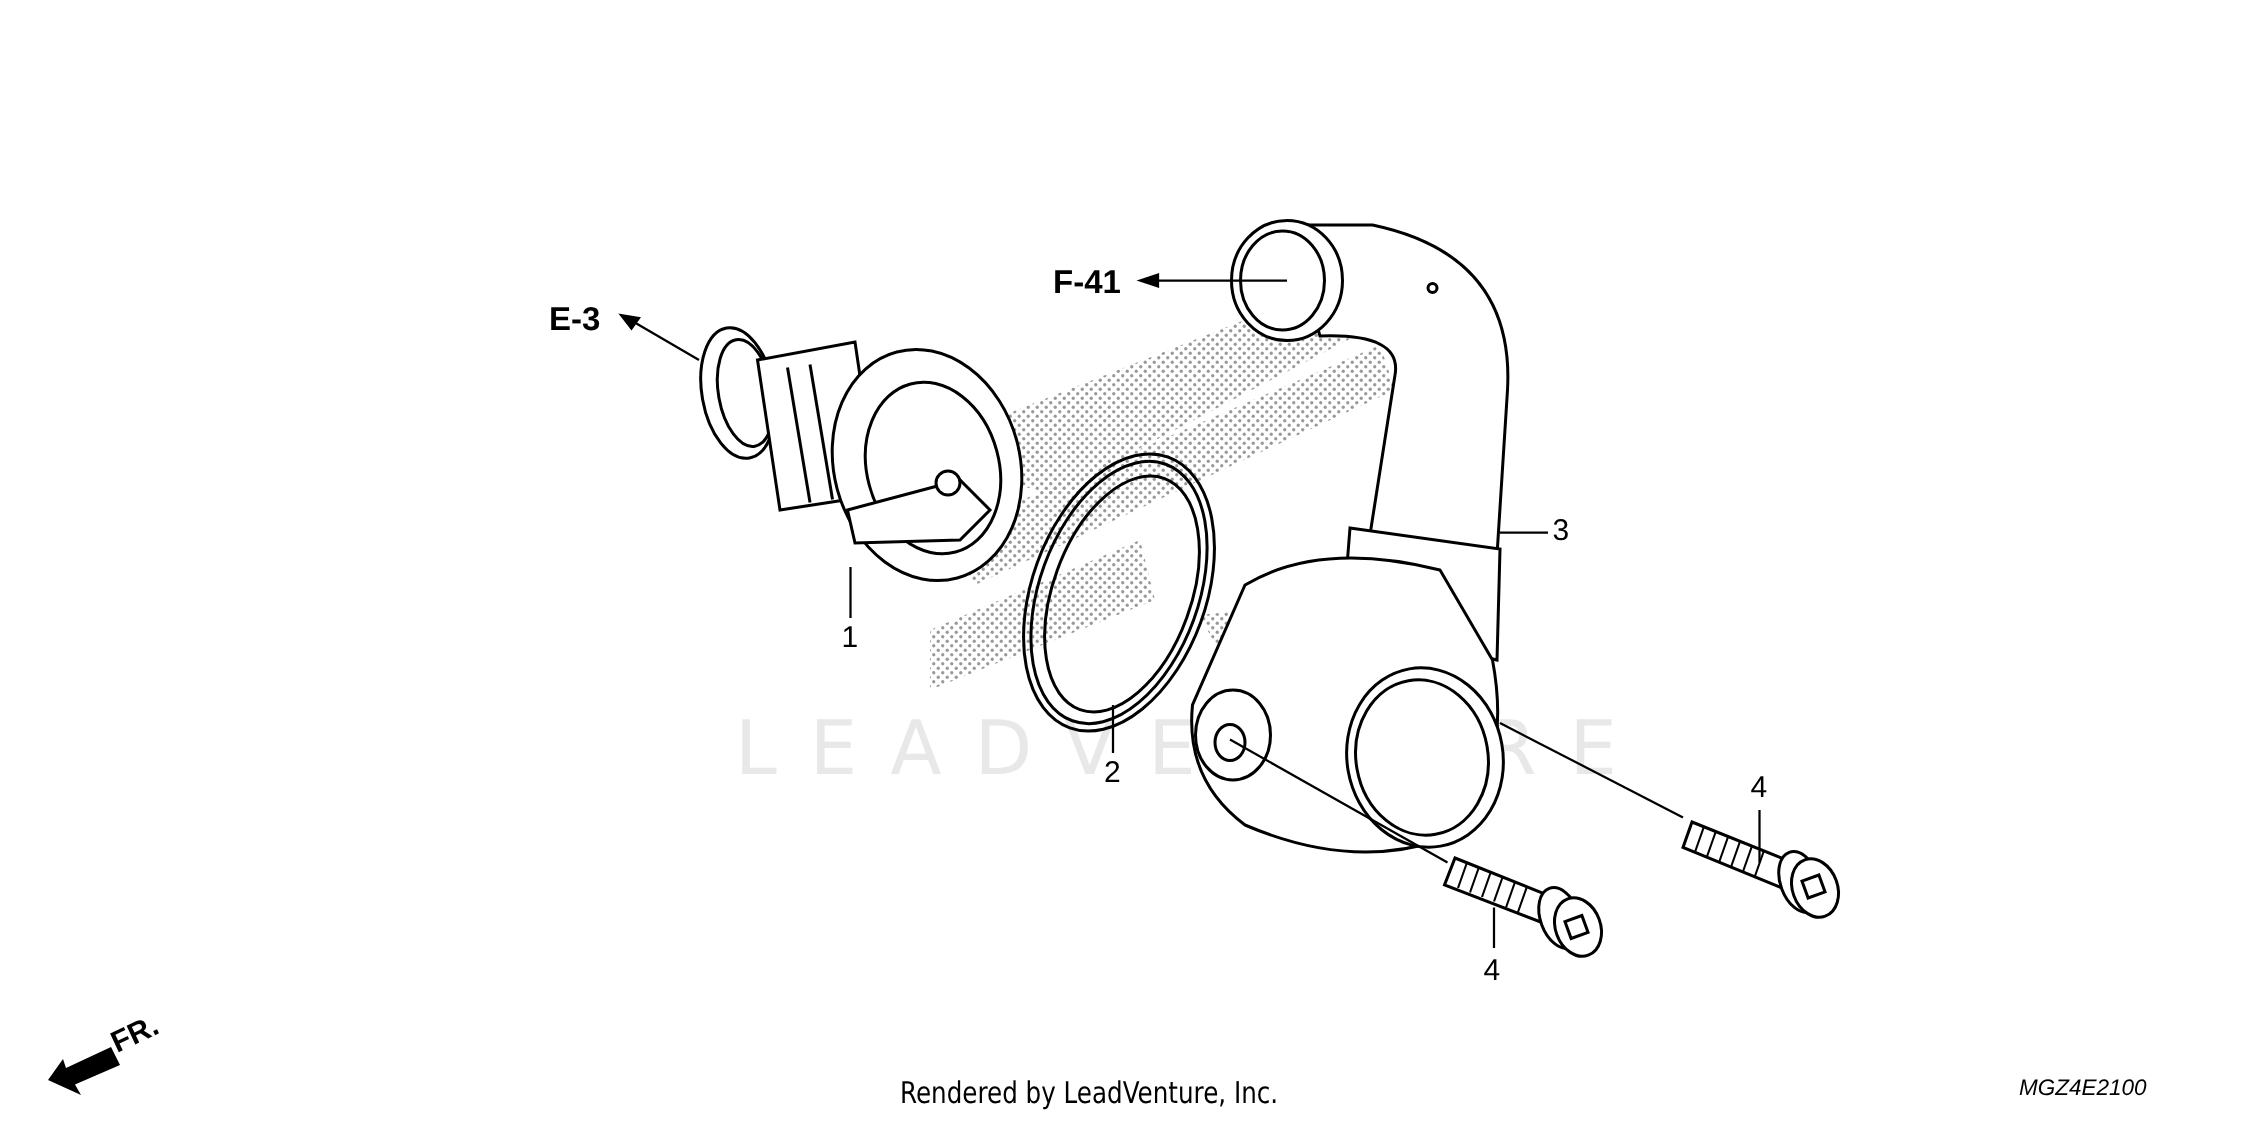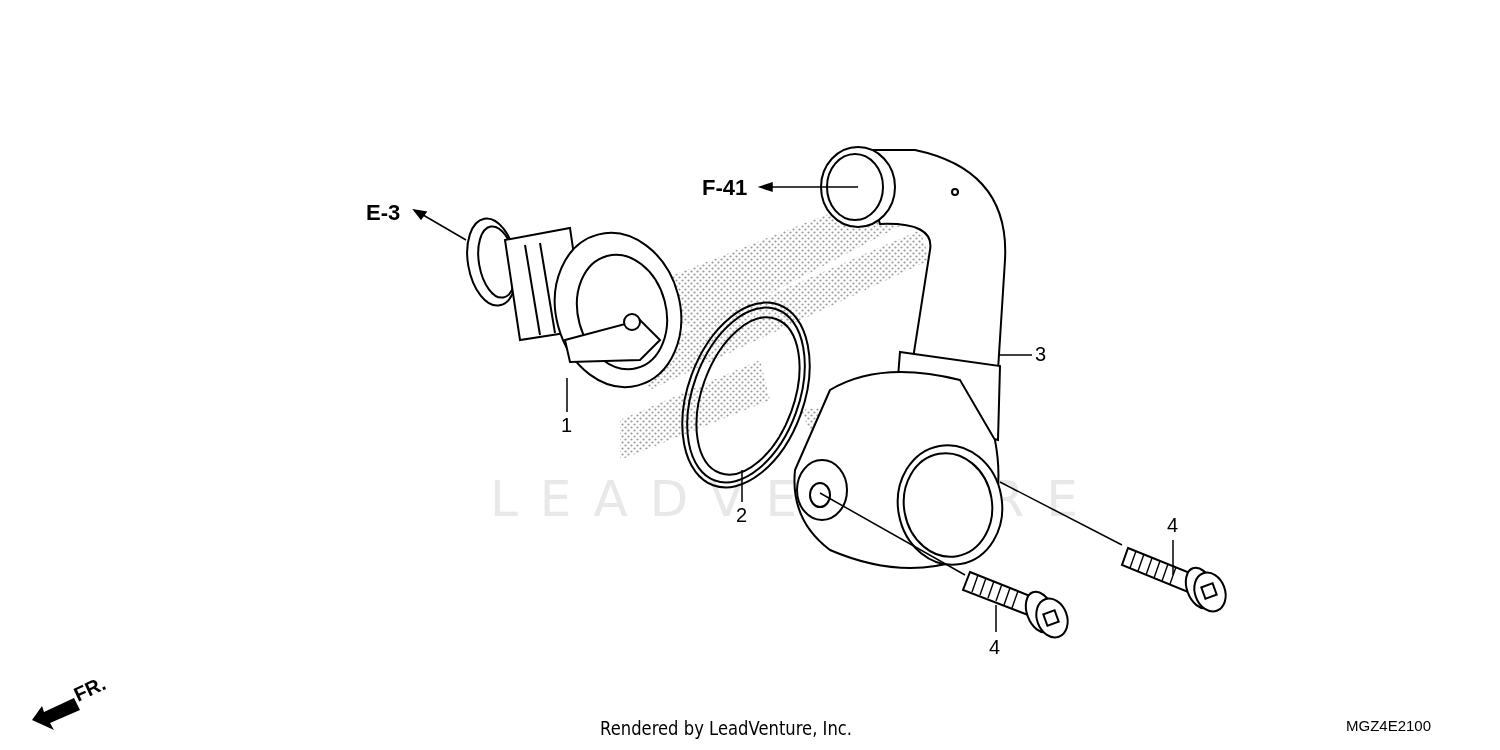--- a/index.html
+++ b/index.html
@@ -2,21 +2,21 @@
 <html><head>
 <meta charset="utf-8">
 <style>
   html,body{margin:0;padding:0;background:#fff;}
   body{width:1500px;height:750px;position:relative;overflow:hidden;font-family:"Liberation Sans",sans-serif;}
   .stage{position:absolute;left:0;top:0;width:1500px;height:750px;}
   .watermark{position:absolute;left:490px;top:470px;font-family:"DejaVu Sans",sans-serif;font-size:50px;letter-spacing:22px;color:#e8e8e8;font-weight:normal;}
   .ref{position:absolute;font-family:"Liberation Sans",sans-serif;font-weight:bold;font-size:22px;color:#000;text-align:right;}
   .callout{position:absolute;font-family:"Liberation Sans",sans-serif;font-size:20px;color:#000;}
   .footer{position:absolute;left:600px;top:716px;font-family:"DejaVu Sans",sans-serif;font-size:20px;color:#000;transform:scaleX(0.82);transform-origin:left;}
-  .code{position:absolute;left:1346px;top:717px;font-family:"Liberation Sans",sans-serif;font-size:15px;color:#000;}
+  .code{position:absolute;left:1346px;top:717px;font-family:"Liberation Sans",sans-serif;font-size:15px;color:#000;font-style:italic;}
   .fr{position:absolute;left:28px;top:668px;width:100px;height:70px;}
   svg text{font-family:"Liberation Sans",sans-serif;}
 </style>
 </head>
 <body>
 
 <div class="stage">
 
   <div class="watermark">LEADVENTURE</div>
 

